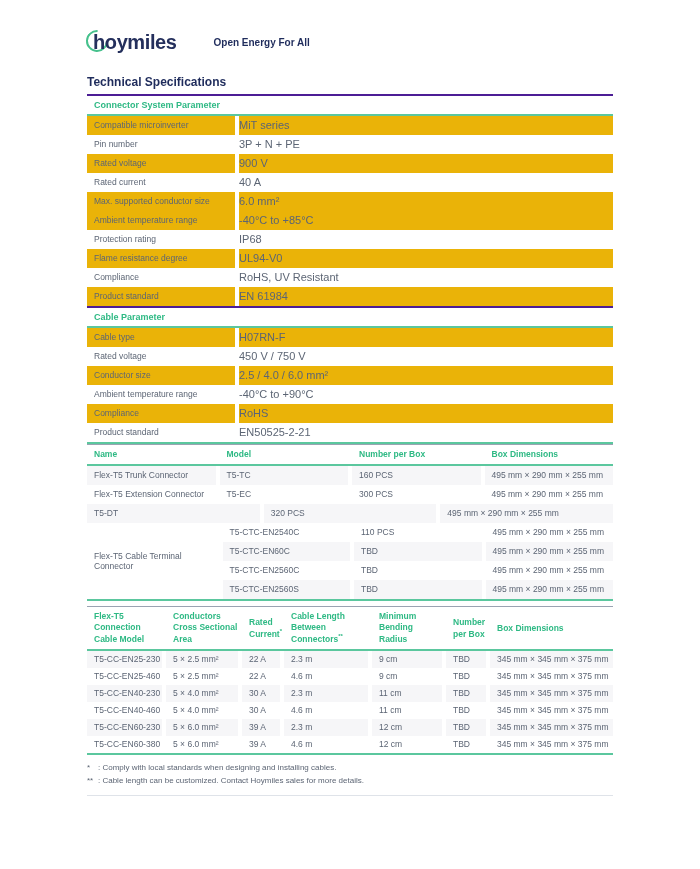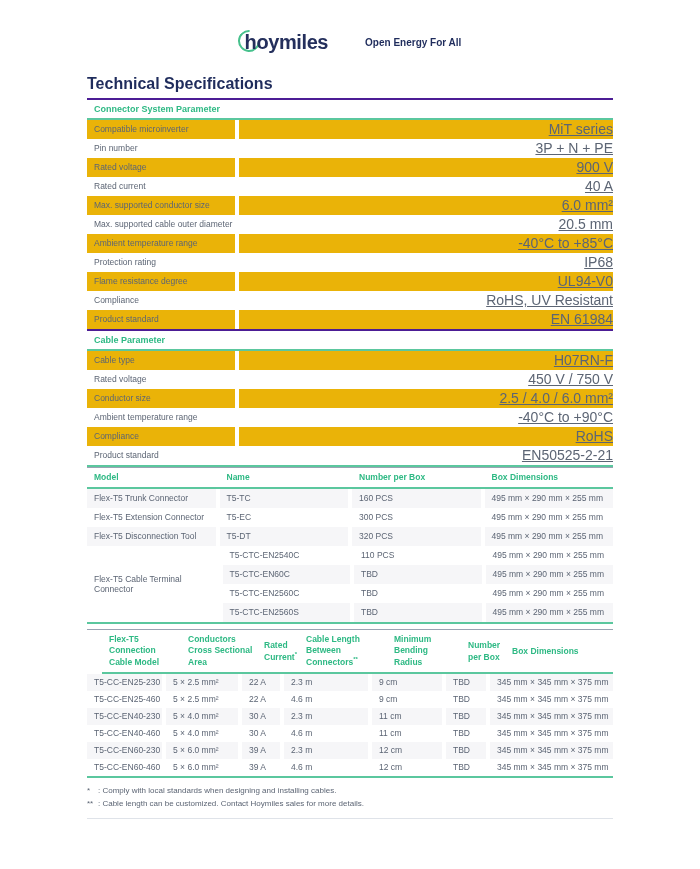--- a/index.html
+++ b/index.html
@@ -1,39 +1,39 @@
 <!DOCTYPE html>
 <html><head>
 <meta charset="utf-8">
 <style>
   * { margin:0; padding:0; box-sizing:border-box; }
   html,body { width:700px; background:#ffffff; }
   body { height:869px; font-family:"Liberation Sans", sans-serif; color:#5c6574; overflow:hidden; }
   .page { width:700px; height:869px; padding:24px 87px 0 87px; position:relative; }
 
   
-  .top { display:flex; justify-content:center; align-items:center; height:36px; }
+  .top { display:flex; justify-content:flex-start; align-items:center; height:36px; }
   .logo { position:relative; padding-left:6px; }
   .logo-arc { position:absolute; left:-1px; top:-1px; width:22px; height:22px;
               border:2px solid #47c18d; border-top-color:transparent; border-radius:50%;
               transform:rotate(48deg); }
   .logo-text { font-size:20px; font-weight:bold; color:#242f5c; letter-spacing:-0.4px; position:relative; }
   .tagline { font-size:10px; font-weight:bold; color:#1f2c5c;padding-left:37px; }
 
   
-  .doc-title { font-size:16px; font-weight:bold; color:#1f2c5c; margin:15px 0 5px 0; }
+  .doc-title { font-size:12px; font-weight:bold; color:#1f2c5c; margin:15px 0 5px 0; }
   .ordering-title { margin-top:26px; margin-bottom:8px; }
 
   
   .spec-table { border-bottom:2px solid #5bc79e; }
   .spec-section-header { border-top:2px solid #4c1d95; border-bottom:2px solid #5bc79e;
       padding:4px 0 4px 7px; font-size:9px; font-weight:bold; color:#2eb984; }
   .spec-row { display:flex; }
   .spec-label { width:148px; padding-left:7px; margin-right:4px; height:19px; line-height:19px; font-size:8.5px; }
-  .spec-value { flex:1; text-align:right; height:19px; line-height:19px; font-size:14px;text-decoration:underline; }
+  .spec-value { flex:1; text-align:left; height:19px; line-height:19px; font-size:11px; }
   .spec-row.g .spec-label, .spec-row.g .spec-value { background:#eab308; }
 
   
   .ord-table { border-top:1px solid #9aa3b2; }
   .ord-head { display:flex; border-bottom:2px solid #5bc79e; }
   .ord-head .hc { color:#2eb984; font-weight:bold; font-size:8.5px; }
   .t1 .hc, .t1 .c { flex:1 1 0; padding-left:7px; height:19px; line-height:19px; font-size:8.5px; margin-left:4px; }
   .t1 .hc:first-child, .t1 .c:first-child { margin-left:0; }
   .ord-row { display:flex; }
   .ord-row.g .c { background:#f6f6f8; }
@@ -42,21 +42,21 @@
   
   .merged { display:flex; }
   .merged-name { width:25%; padding-left:7px; display:flex; align-items:center; font-size:8.5px; }
   .merged-rows { flex:1; }
   .merged-rows .ord-row .c { flex:1 1 0; padding-left:7px; height:19px; line-height:19px; font-size:8.5px; margin-left:4px; }
 
   
   .t2 { margin-top:5px; border-bottom:2px solid #5bc79e; }
   .t2 .hc, .t2 .c { padding-left:7px; font-size:8.5px; margin-left:4px; }
   .t2 .hc:first-child, .t2 .c:first-child { margin-left:0; }
-  .t2 .ord-head { min-height:30px; align-items:center; padding:4px 0;margin-left:15px; }
+  .t2 .ord-head { min-height:30px; align-items:center; padding:4px 0; }
   .t2 .hc { line-height:1.3; }
   .t2 .c { height:17px; line-height:17px; }
   .t2 .c1 { width:75px; } .t2 .c2 { width:72px; } .t2 .c3 { width:38px; }
   .t2 .c4 { width:84px; } .t2 .c5 { width:70px; } .t2 .c6 { width:40px; }
   .t2 .c7 { flex:1; }
   .t2 sup { font-size:6px; }
 
   
   .footnotes { margin-top:6px; font-size:8px; color:#5c6574; }
   .fn { display:flex; line-height:13px; }
@@ -95,24 +95,20 @@
         <div class="spec-value">900 V</div>
       </div>
     <div class="spec-row">
         <div class="spec-label">Rated current</div>
         <div class="spec-value">40 A</div>
       </div>
     <div class="spec-row g">
         <div class="spec-label">Max. supported conductor size</div>
         <div class="spec-value">6.0 mm²</div>
       </div>
-    <div class="spec-row">
-        <div class="spec-label">Max. supported cable outer diameter</div>
-        <div class="spec-value">20.5 mm</div>
-      </div>
     <div class="spec-row g">
         <div class="spec-label">Ambient temperature range</div>
         <div class="spec-value">-40°C to +85°C</div>
       </div>
     <div class="spec-row">
         <div class="spec-label">Protection rating</div>
         <div class="spec-value">IP68</div>
       </div>
     <div class="spec-row g">
         <div class="spec-label">Flame resistance degree</div>
@@ -152,40 +148,39 @@
     <div class="spec-row">
         <div class="spec-label">Product standard</div>
         <div class="spec-value">EN50525-2-21</div>
       </div>
 
   </section>
 
 
   <section class="ord-table t1">
     <div class="ord-head">
+      <div class="hc">Name</div>
       <div class="hc">Model</div>
-      <div class="hc">Name</div>
       <div class="hc">Number per Box</div>
       <div class="hc">Box Dimensions</div>
     </div>
 
     <div class="ord-row g">
       <div class="c">Flex-T5 Trunk Connector</div>
       <div class="c">T5-TC</div>
       <div class="c">160 PCS</div>
       <div class="c">495 mm × 290 mm × 255 mm</div>
     </div>
     <div class="ord-row">
       <div class="c">Flex-T5 Extension Connector</div>
       <div class="c">T5-EC</div>
       <div class="c">300 PCS</div>
       <div class="c">495 mm × 290 mm × 255 mm</div>
     </div>
     <div class="ord-row g">
-      <div class="c">Flex-T5 Disconnection Tool</div>
       <div class="c">T5-DT</div>
       <div class="c">320 PCS</div>
       <div class="c">495 mm × 290 mm × 255 mm</div>
     </div>
 
     <div class="merged">
       <div class="merged-name">Flex-T5 Cable Terminal Connector</div>
       <div class="merged-rows">
         <div class="ord-row">
           <div class="c">T5-CTC-EN2540C</div>
@@ -261,21 +256,21 @@
     <div class="ord-row g">
       <div class="c c1">T5-CC-EN60-230</div>
       <div class="c c2">5 × 6.0 mm²</div>
       <div class="c c3">39 A</div>
       <div class="c c4">2.3 m</div>
       <div class="c c5">12 cm</div>
       <div class="c c6">TBD</div>
       <div class="c c7">345 mm × 345 mm × 375 mm</div>
     </div>
     <div class="ord-row">
-      <div class="c c1">T5-CC-EN60-460</div>
+      <div class="c c1">T5-CC-EN60-380</div>
       <div class="c c2">5 × 6.0 mm²</div>
       <div class="c c3">39 A</div>
       <div class="c c4">4.6 m</div>
       <div class="c c5">12 cm</div>
       <div class="c c6">TBD</div>
       <div class="c c7">345 mm × 345 mm × 375 mm</div>
     </div>
   </section>
 
   <div class="footnotes">

